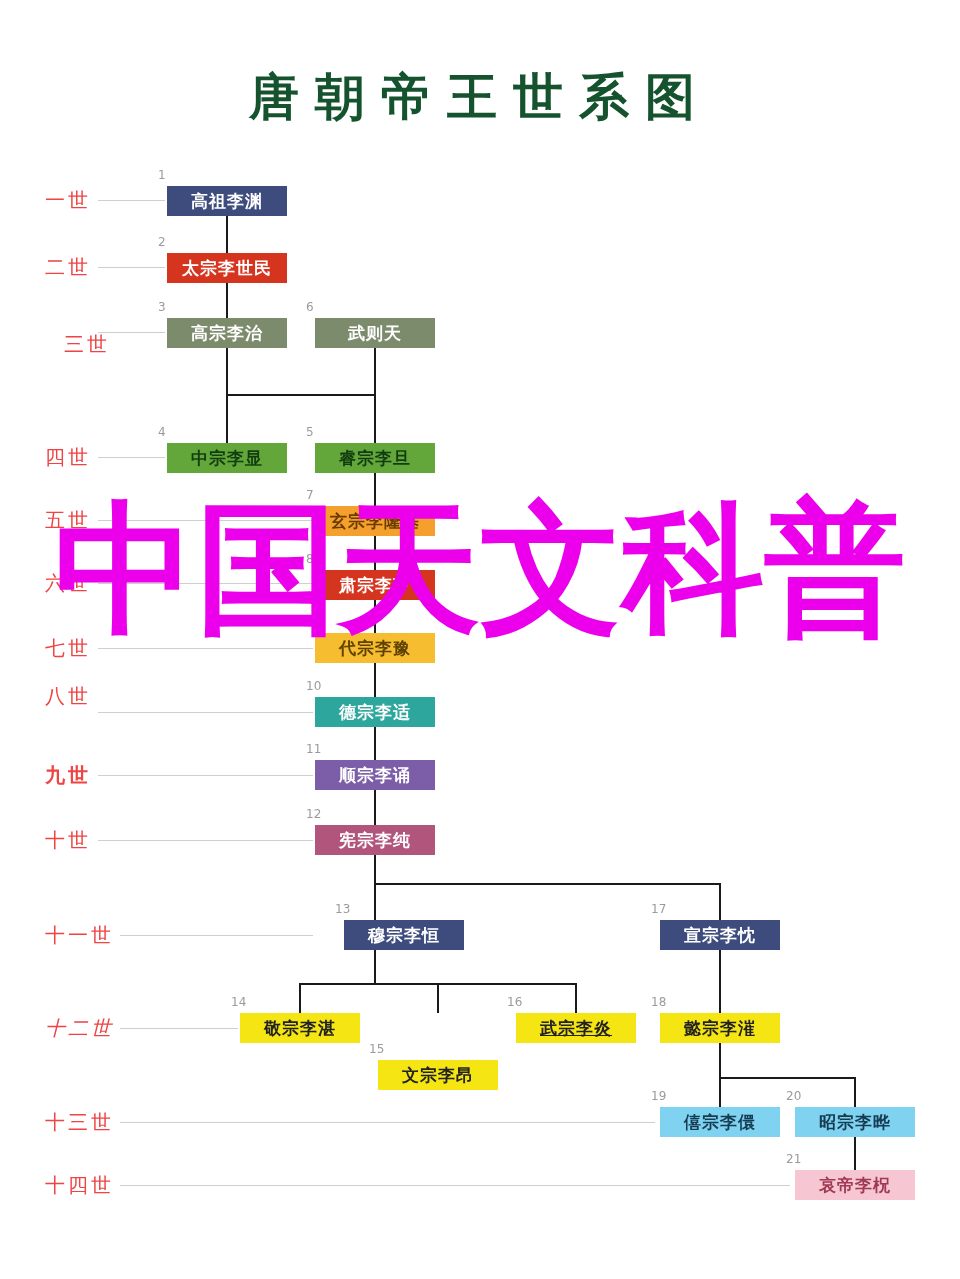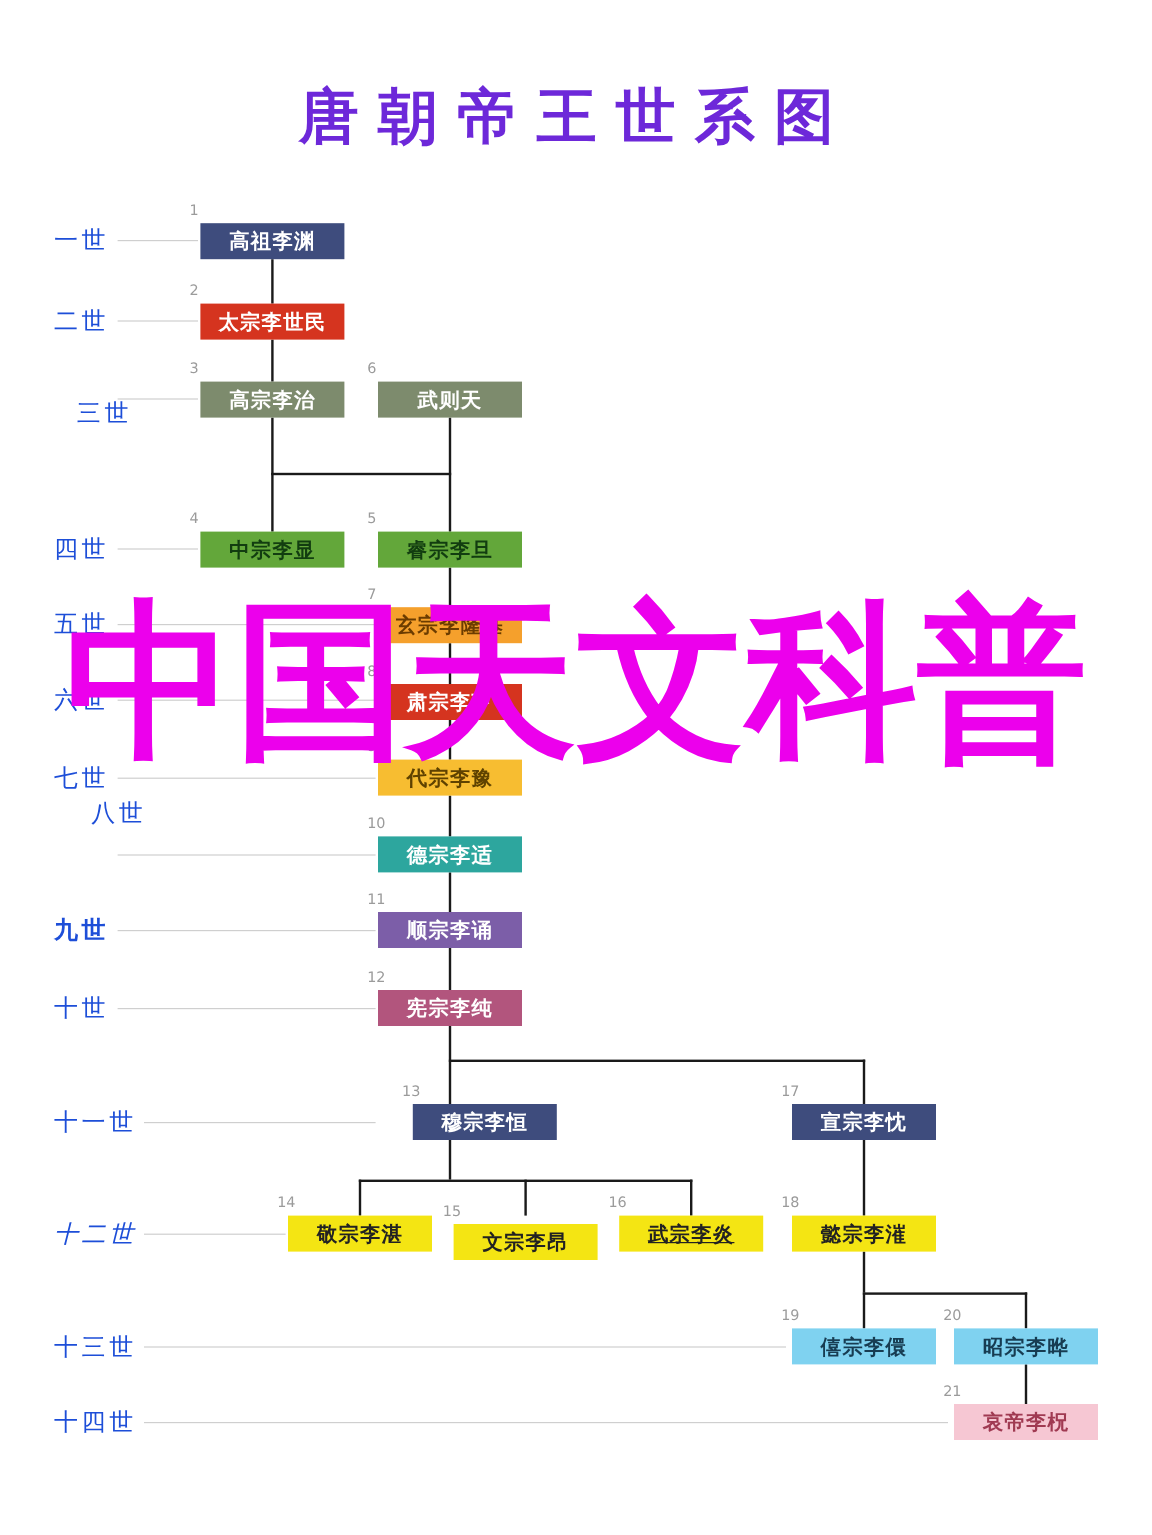--- a/index.html
+++ b/index.html
@@ -6,21 +6,21 @@
   html,body { background:#ffffff; }
   body { font-family:"DejaVu Sans", sans-serif; }
   .canvas { position:relative; width:960px; height:1279px; background:#ffffff; overflow:hidden; margin:0 auto; }
   .title {
     position:absolute; top:64px; left:0; width:100%;
     text-align:center; font-family:"DejaVu Serif", serif;
     font-size:50px; font-weight:700; letter-spacing:16px;
     color:#7c7b6b; white-space:nowrap;
   }
   .gen-label {
-    position:absolute; left:45px; font-size:20px; color:#1d4ed8;
+    position:absolute; left:45px; font-size:20px; color:#ef4444;
     letter-spacing:3px; white-space:nowrap;
   }
   .gen-line { position:absolute; height:1px; background:#cfcfcf; }
   .edge { position:absolute; background:#1a1a1a; }
   .node {
     position:absolute; width:120px; height:30px;
     display:flex; align-items:center; justify-content:center;
     font-size:17px; font-weight:700; letter-spacing:1px; white-space:nowrap;
   }
   .node .num {
@@ -31,38 +31,38 @@
     position:absolute; left:0; width:960px; text-align:center;
     font-weight:700; line-height:1; z-index:10; white-space:nowrap;
   }
   .wm-1 { top:498px; font-size:142px; letter-spacing:0; }
   .wm-2 { top:658px; font-size:132px; }
 </style>
 </head>
 <body>
 
 <div class="canvas">
-  <div class="title" style="color: #6d28d9;">唐朝帝王世系图</div>
+  <div class="title" style="color: #14532d;">唐朝帝王世系图</div>
 
   <div id="generations">
       <span class="gen-label" style="top: 187px;">一世</span>
       <div class="gen-line" style="left: 98px; width: 67px; top: 200px; background: rgb(207, 207, 207);"></div>
       <span class="gen-label" style="top: 254px;">二世</span>
       <div class="gen-line" style="left: 98px; width: 67px; top: 267px; background: rgb(207, 207, 207);"></div>
       <span class="gen-label" style="top: 331px; margin-left: 19px;">三世</span>
       <div class="gen-line" style="left: 98px; width: 67px; top: 332px; background: rgb(207, 207, 207);"></div>
       <span class="gen-label" style="top: 444px;">四世</span>
       <div class="gen-line" style="left: 98px; width: 67px; top: 457px; background: rgb(207, 207, 207);"></div>
       <span class="gen-label" style="top: 507px;">五世</span>
       <div class="gen-line" style="left: 98px; width: 215px; top: 520px; background: rgb(207, 207, 207);"></div>
       <span class="gen-label" style="top: 570px;">六世</span>
       <div class="gen-line" style="left: 98px; width: 215px; top: 583px; background: rgb(207, 207, 207);"></div>
       <span class="gen-label" style="top: 635px;">七世</span>
       <div class="gen-line" style="left: 98px; width: 215px; top: 648px; background: rgb(207, 207, 207);"></div>
-      <span class="gen-label" style="top: 664px; margin-left: 31px;">八世</span>
+      <span class="gen-label" style="top: 683px;">八世</span>
       <div class="gen-line" style="left: 98px; width: 215px; top: 712px; background: rgb(207, 207, 207);"></div>
       <span class="gen-label" style="top: 762px; font-weight: bold;">九世</span>
       <div class="gen-line" style="left: 98px; width: 215px; top: 775px; background: rgb(207, 207, 207);"></div>
       <span class="gen-label" style="top: 827px;">十世</span>
       <div class="gen-line" style="left: 98px; width: 215px; top: 840px; background: rgb(207, 207, 207);"></div>
       <span class="gen-label" style="top: 922px;">十一世</span>
       <div class="gen-line" style="left: 120px; width: 193px; top: 935px; background: rgb(207, 207, 207);"></div>
       <span class="gen-label" style="top: 1015px; font-style: italic;">十二世</span>
       <div class="gen-line" style="left: 120px; width: 118px; top: 1028px; background: rgb(207, 207, 207);"></div>
       <span class="gen-label" style="top: 1109px;">十三世</span>
@@ -151,21 +151,21 @@
         <span class="name">穆宗李恒</span>
       </div>
       <div class="node" style="left: 660px; top: 920px; background: rgb(62, 76, 125); color: rgb(255, 255, 255);">
         <span class="num">17</span>
         <span class="name">宣宗李忱</span>
       </div>
       <div class="node" style="left: 240px; top: 1013px; background: rgb(244, 229, 19); color: rgb(34, 34, 34);">
         <span class="num">14</span>
         <span class="name">敬宗李湛</span>
       </div>
-      <div class="node" style="left: 378px; top: 1020px; background: rgb(244, 229, 19); color: rgb(34, 34, 34); align-items: center;">
+      <div class="node" style="left: 378px; top: 1060px; background: rgb(244, 229, 19); color: rgb(34, 34, 34); align-items: center;">
         <span class="num">15</span>
         <span class="name">文宗李昂</span>
       </div>
       <div class="node" style="left: 516px; top: 1013px; background: rgb(244, 229, 19); color: rgb(34, 34, 34); text-decoration: underline;">
         <span class="num">16</span>
         <span class="name">武宗李炎</span>
       </div>
       <div class="node" style="left: 660px; top: 1013px; background: rgb(244, 229, 19); color: rgb(34, 34, 34);">
         <span class="num">18</span>
         <span class="name">懿宗李漼</span>

